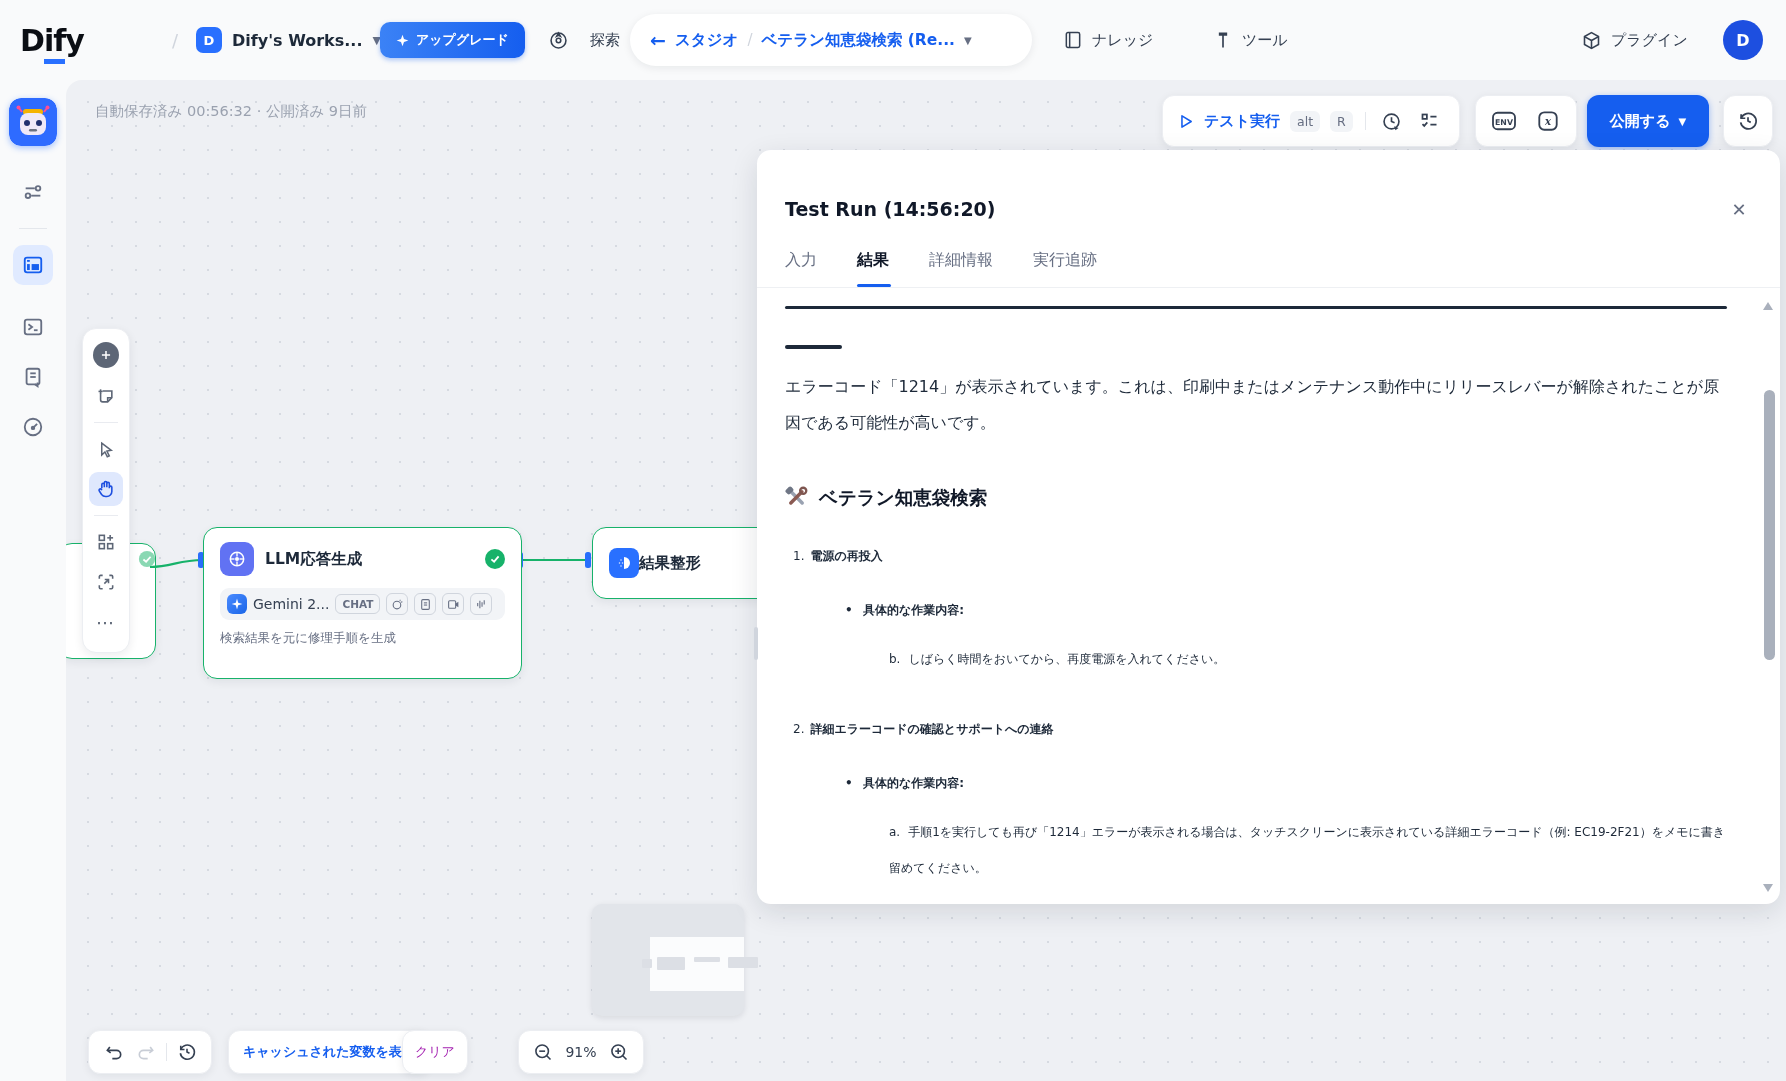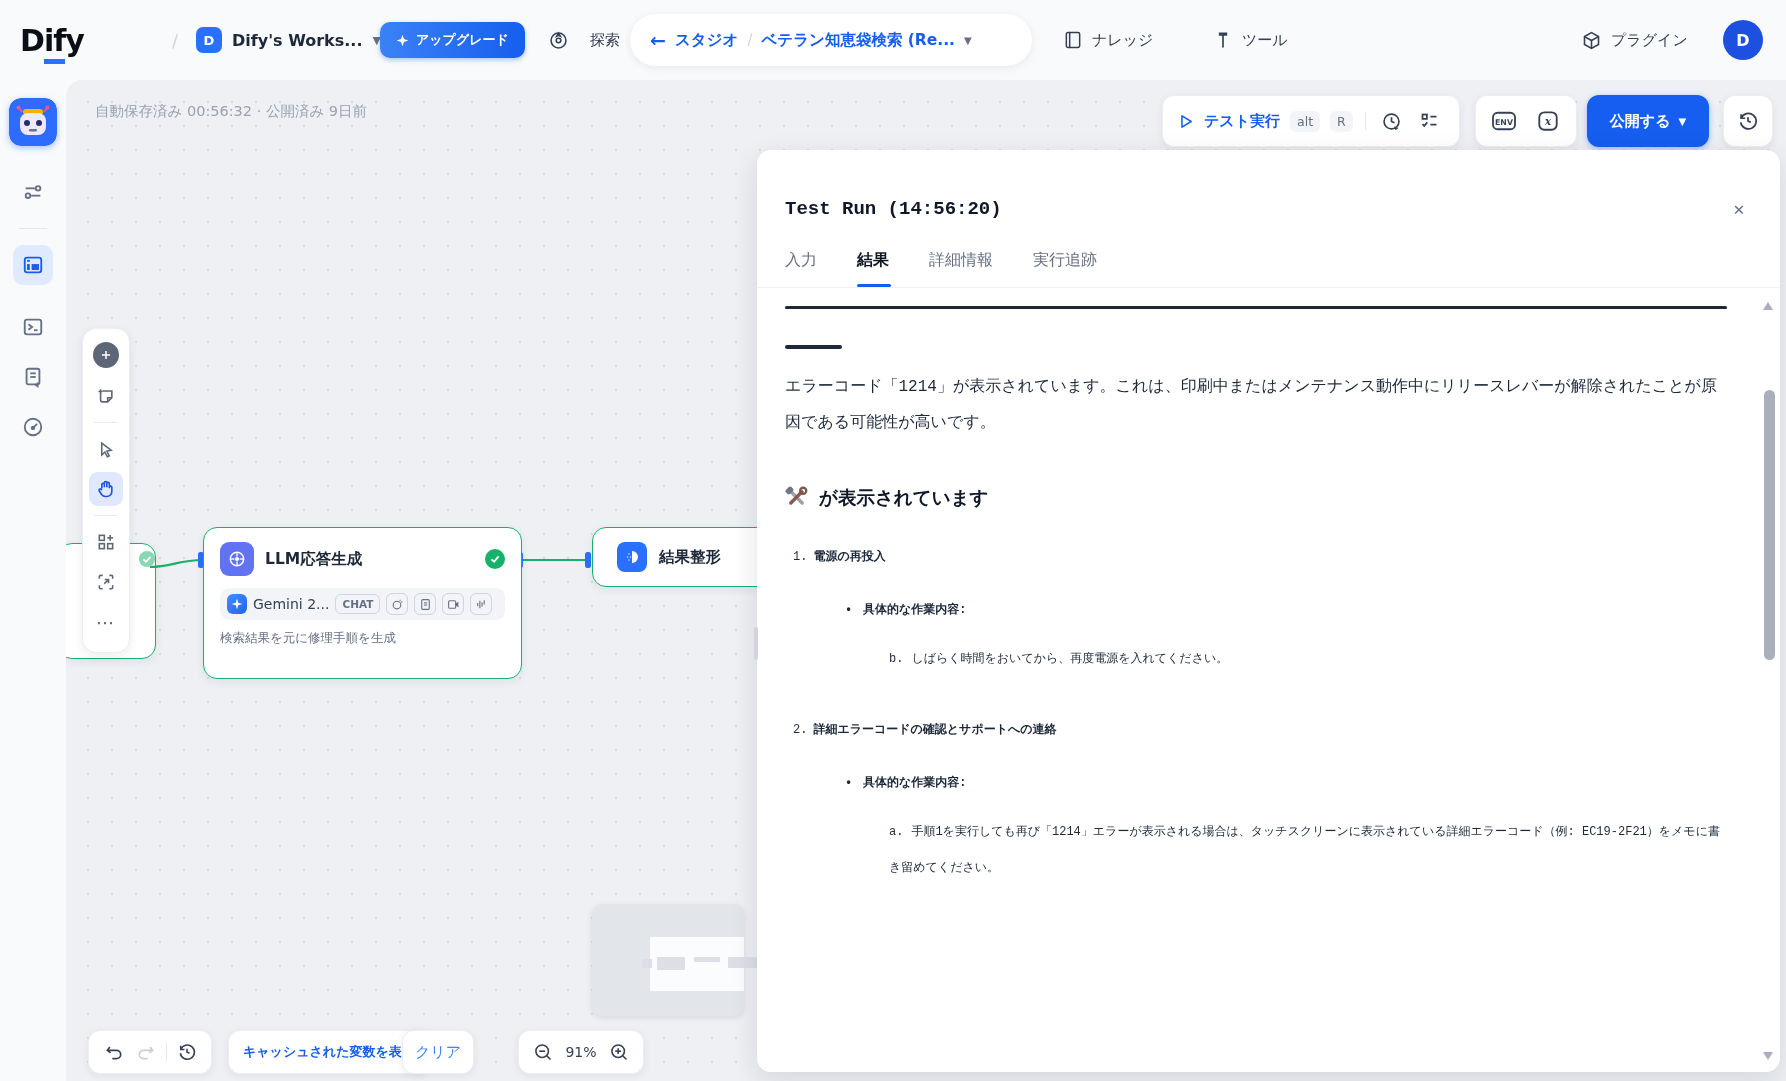--- a/index.html
+++ b/index.html
@@ -66,40 +66,40 @@
   .node-head { display:flex; align-items:center; gap:11px; }
   .node-icon-llm { width:34px; height:34px; border-radius:9px; background:#6172f3; display:flex; align-items:center; justify-content:center; flex:none; }
   .node-title { font-size:15.5px; font-weight:700; color:#1d2939; flex:1; }
   .check-badge { width:20px; height:20px; border-radius:50%; background:#17b26a; display:flex; align-items:center; justify-content:center; flex:none; }
   .model-pill { margin-top:12px; background:#f2f4f7; border-radius:9px; height:32px; display:flex; align-items:center; gap:6px; padding:0 7px; }
   .gemini-icon { width:20px; height:20px; border-radius:6px; background:linear-gradient(135deg,#4b8bff,#1a66e8); display:flex; align-items:center; justify-content:center; flex:none; }
   .model-name { font-size:14px; color:#354052; white-space:nowrap; }
   .chat-chip { border:1px solid #d0d5dd; border-radius:6px; font-size:10.5px; font-weight:600; color:#676f83; padding:3px 6px; background:#fff0; }
   .cap-chip { width:22px; height:22px; border:1px solid #d0d5dd; border-radius:6px; display:flex; align-items:center; justify-content:center; color:#676f83; }
   .node-desc { margin-top:10px; font-size:12.5px; color:#676f83; }
-  .tmpl-node { left:526px; top:447px; width:240px; height:60px; display:flex; align-items:center; gap:12px; padding:0 24px; }
+  .tmpl-node { left:526px; top:447px; width:240px; height:72px; display:flex; align-items:center; padding:0 16px; }
   .node-icon-tmpl { width:30px; height:30px; border-radius:8px; background:#2970ff; display:flex; align-items:center; justify-content:center; flex:none; }
 
   .edges { position:absolute; inset:0; pointer-events:none; z-index:3; }
 
   
   .bc { top:950px; height:44px; position:absolute; }
   .undo-card { left:22px; width:124px; gap:4px; justify-content:center; }
   .cache-pill { left:162px; padding:0 14px; }
   .cache-pill span { color:#155eef; font-size:13px; font-weight:600; white-space:nowrap; }
   .clear-pill { left:336px; padding:0 12px; }
-  .clear-pill span { color:#3b82f6; font-size:15px; white-space:nowrap; }
+  .clear-pill span { color:#a21caf; font-size:13px; white-space:nowrap; }
   .zoom-card { left:452px; width:126px; justify-content:space-between; padding:0 10px; }
   .zoom-pct { font-size:14px; color:#354052; }
   .minimap { position:absolute; left:526px; top:824px; width:152px; height:112px; background:#e2e5ea; border-radius:10px; box-shadow:0 2px 6px rgba(16,24,40,.1); z-index:5; }
   .viewport { position:absolute; left:58px; top:33px; width:94px; height:54px; background:#fbfcfd; }
   .mini-node { position:absolute; background:#dcdfe5; height:9px; border-radius:1px; }
 
   
-  .panel { position:absolute; left:757px; top:150px; width:1023px; height:922px; background:#fff; border-radius:14px; box-shadow:0 8px 28px rgba(16,24,40,.12); z-index:20;font-family:Liberation Mono, monospace; }
+  .panel { position:absolute; left:757px; top:150px; width:1023px; height:754px; background:#fff; border-radius:14px; box-shadow:0 8px 28px rgba(16,24,40,.12); z-index:20; }
   .panel-title { position:absolute; left:28px; top:48px; font-size:19px; font-weight:700; color:#101828; }
   .close-x { position:absolute; right:28px; top:46px; font-size:18px; color:#676f83; width:26px; height:26px; display:flex; align-items:center; justify-content:center; }
   .tabs { position:absolute; left:28px; top:100px; display:flex; gap:40px; }
   .tab { font-size:16px; color:#676f83; padding-bottom:16px; position:relative; }
   .tab.active { color:#101828; font-weight:700; }
   .tab.active::after { content:""; position:absolute; left:0; bottom:0; width:34px; height:3px; background:#155eef; border-radius:2px; }
   .tabs-line { position:absolute; left:0; top:137px; width:100%; height:1px; background:#eef0f3; }
   .panel-content { position:absolute; left:28px; top:138px; width:942px; color:#1d2939; }
   .hr-full { margin-top:18px; height:3px; background:#1d2939; border-radius:2px; }
   .hr-short { margin-top:36px; height:4px; width:57px; background:#1d2939; border-radius:2px; }
@@ -496,21 +496,21 @@
 
     <div class="p-text">エラーコード「1214」が表示されています。これは、印刷中またはメンテナンス動作中にリリースレバーが解除されたことが原因である可能性が高いです。</div>
 
     <div class="p-h3" style="margin-top:44px">
       <svg width="23" height="23" viewBox="0 0 24 24">
         <rect x="2" y="10" width="20" height="3.6" rx="1.8" transform="rotate(45 12 12)" fill="#9aa2b1"></rect>
         <rect x="2" y="10" width="20" height="3.6" rx="1.8" transform="rotate(-45 12 12)" fill="#8a5a52"></rect>
         <rect x="1" y="1.5" width="8" height="6" rx="2" transform="rotate(-45 5 5)" fill="#6f7685"></rect>
         <circle cx="19" cy="5" r="3.2" fill="none" stroke="#7e5650" stroke-width="2.4"></circle>
       </svg>
-      <span>が表示されています</span>
+      <span>ベテラン知恵袋検索</span>
     </div>
 
     <div class="step">
       <div class="step-line">
         <span class="step-num">1.</span><span class="step-title">電源の再投入</span>
       </div>
       <div class="bullet">
         <span class="b-label">具体的な作業内容:</span>
       </div>
       <div class="letter">

